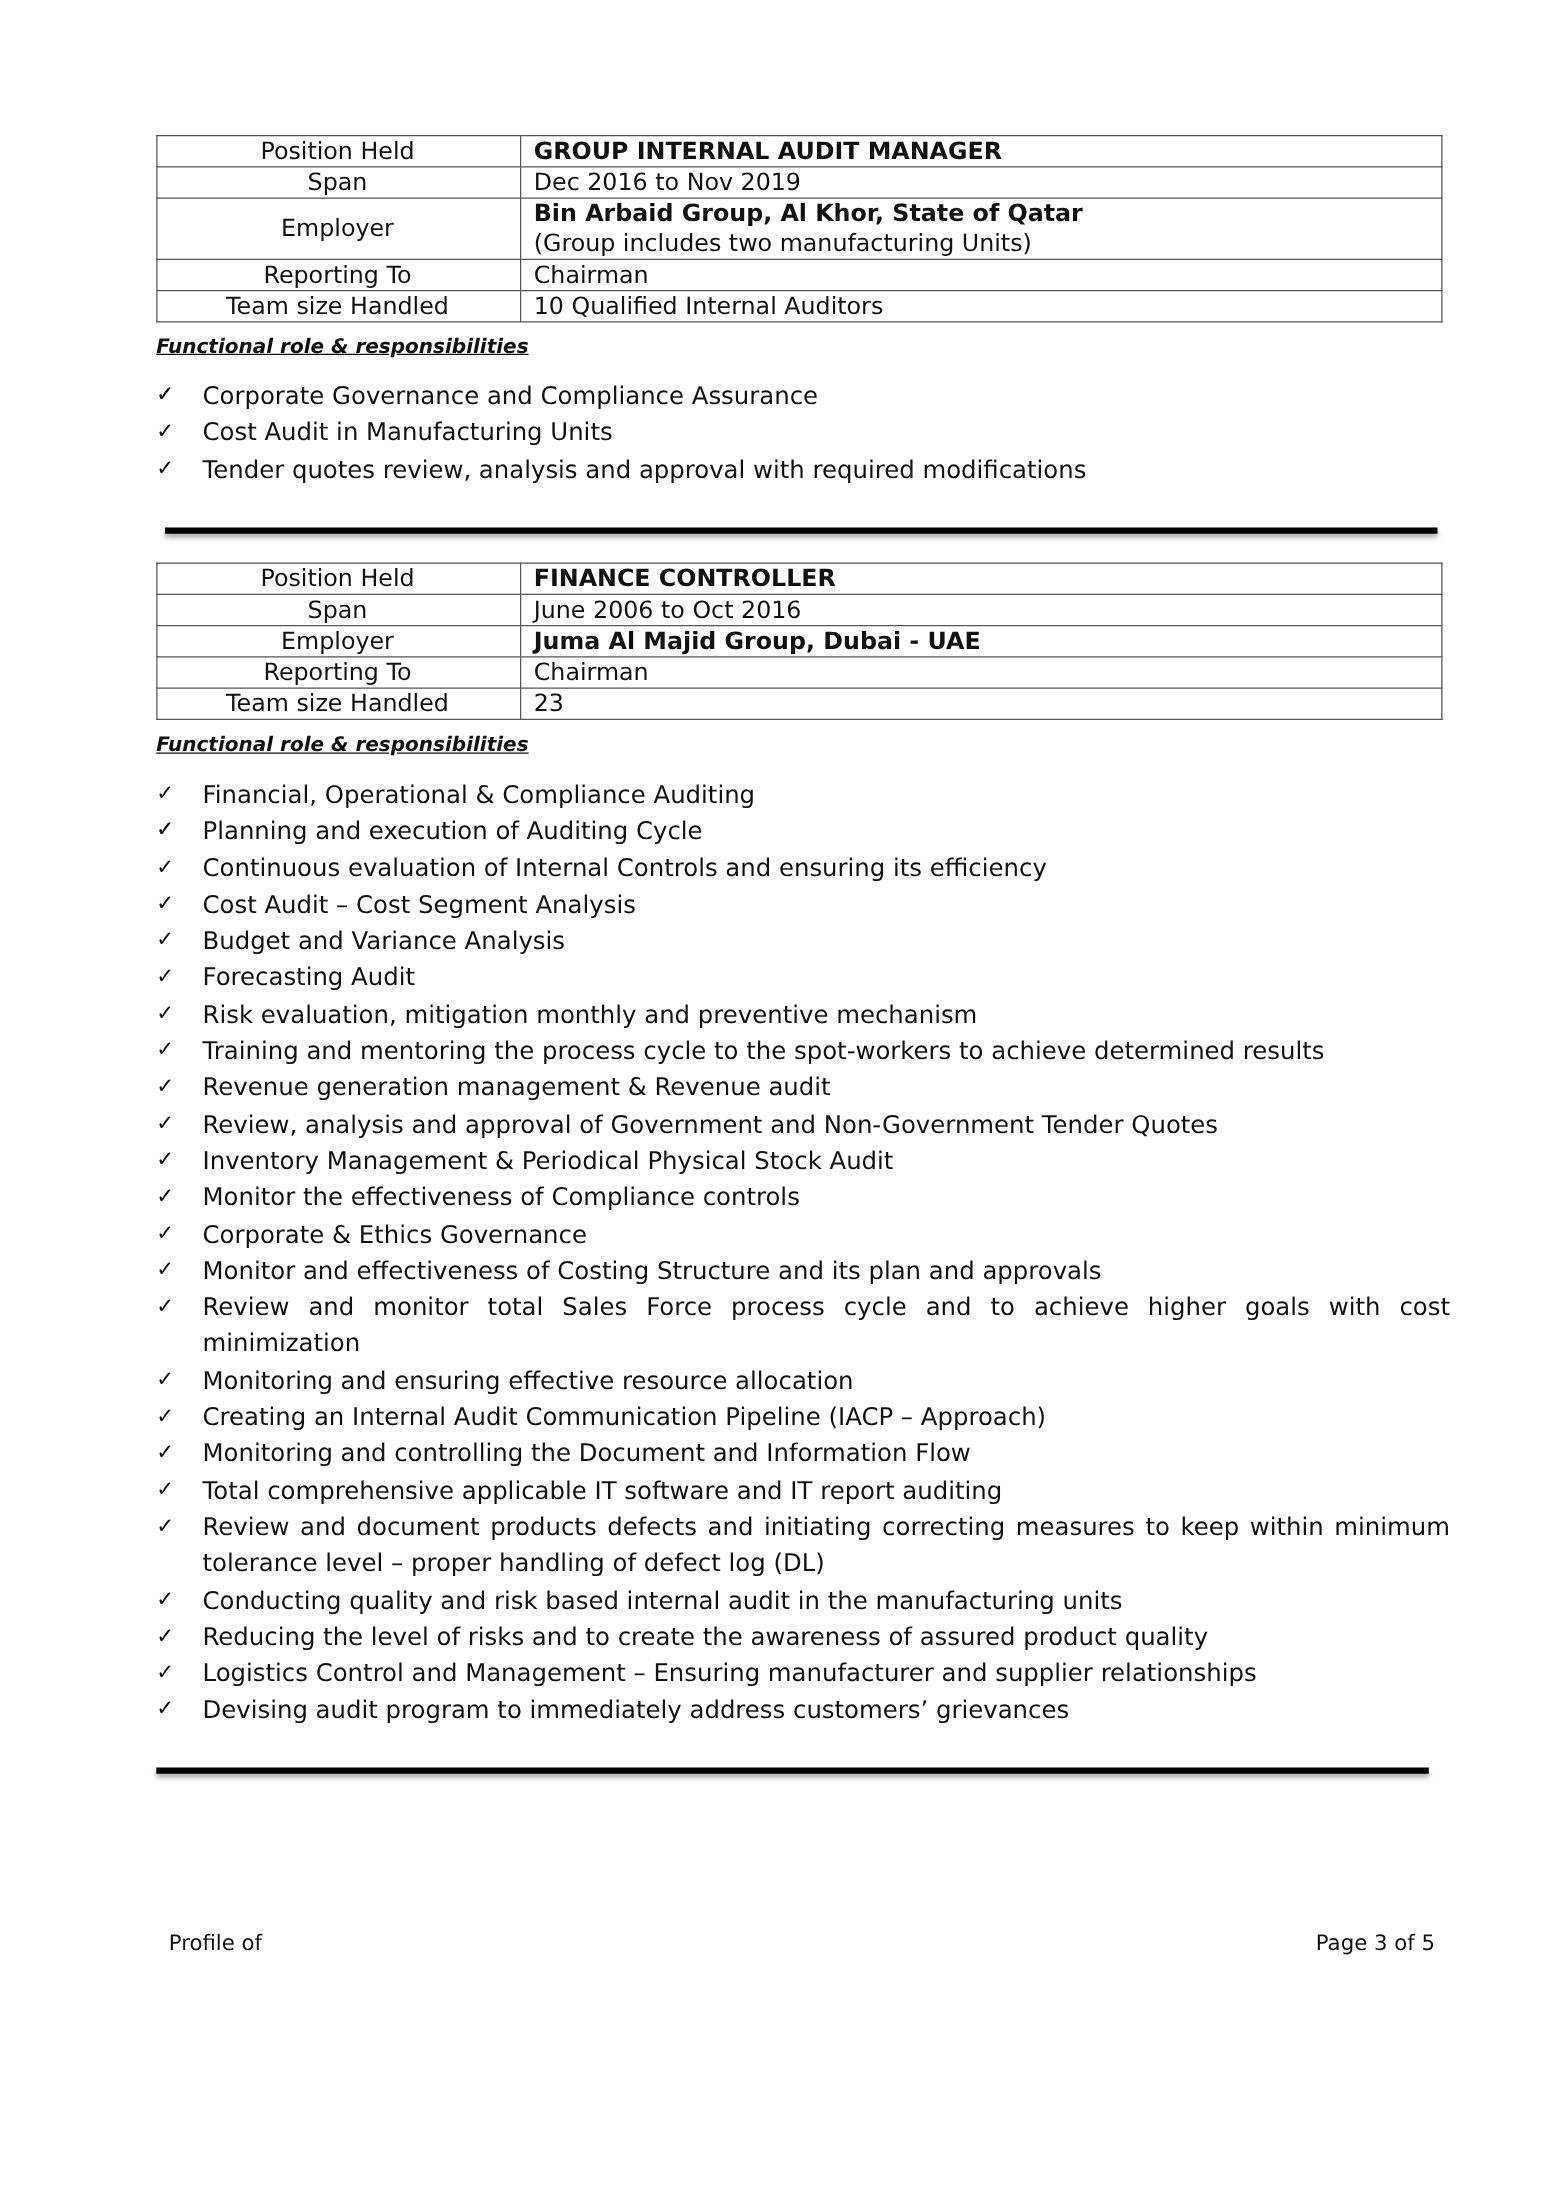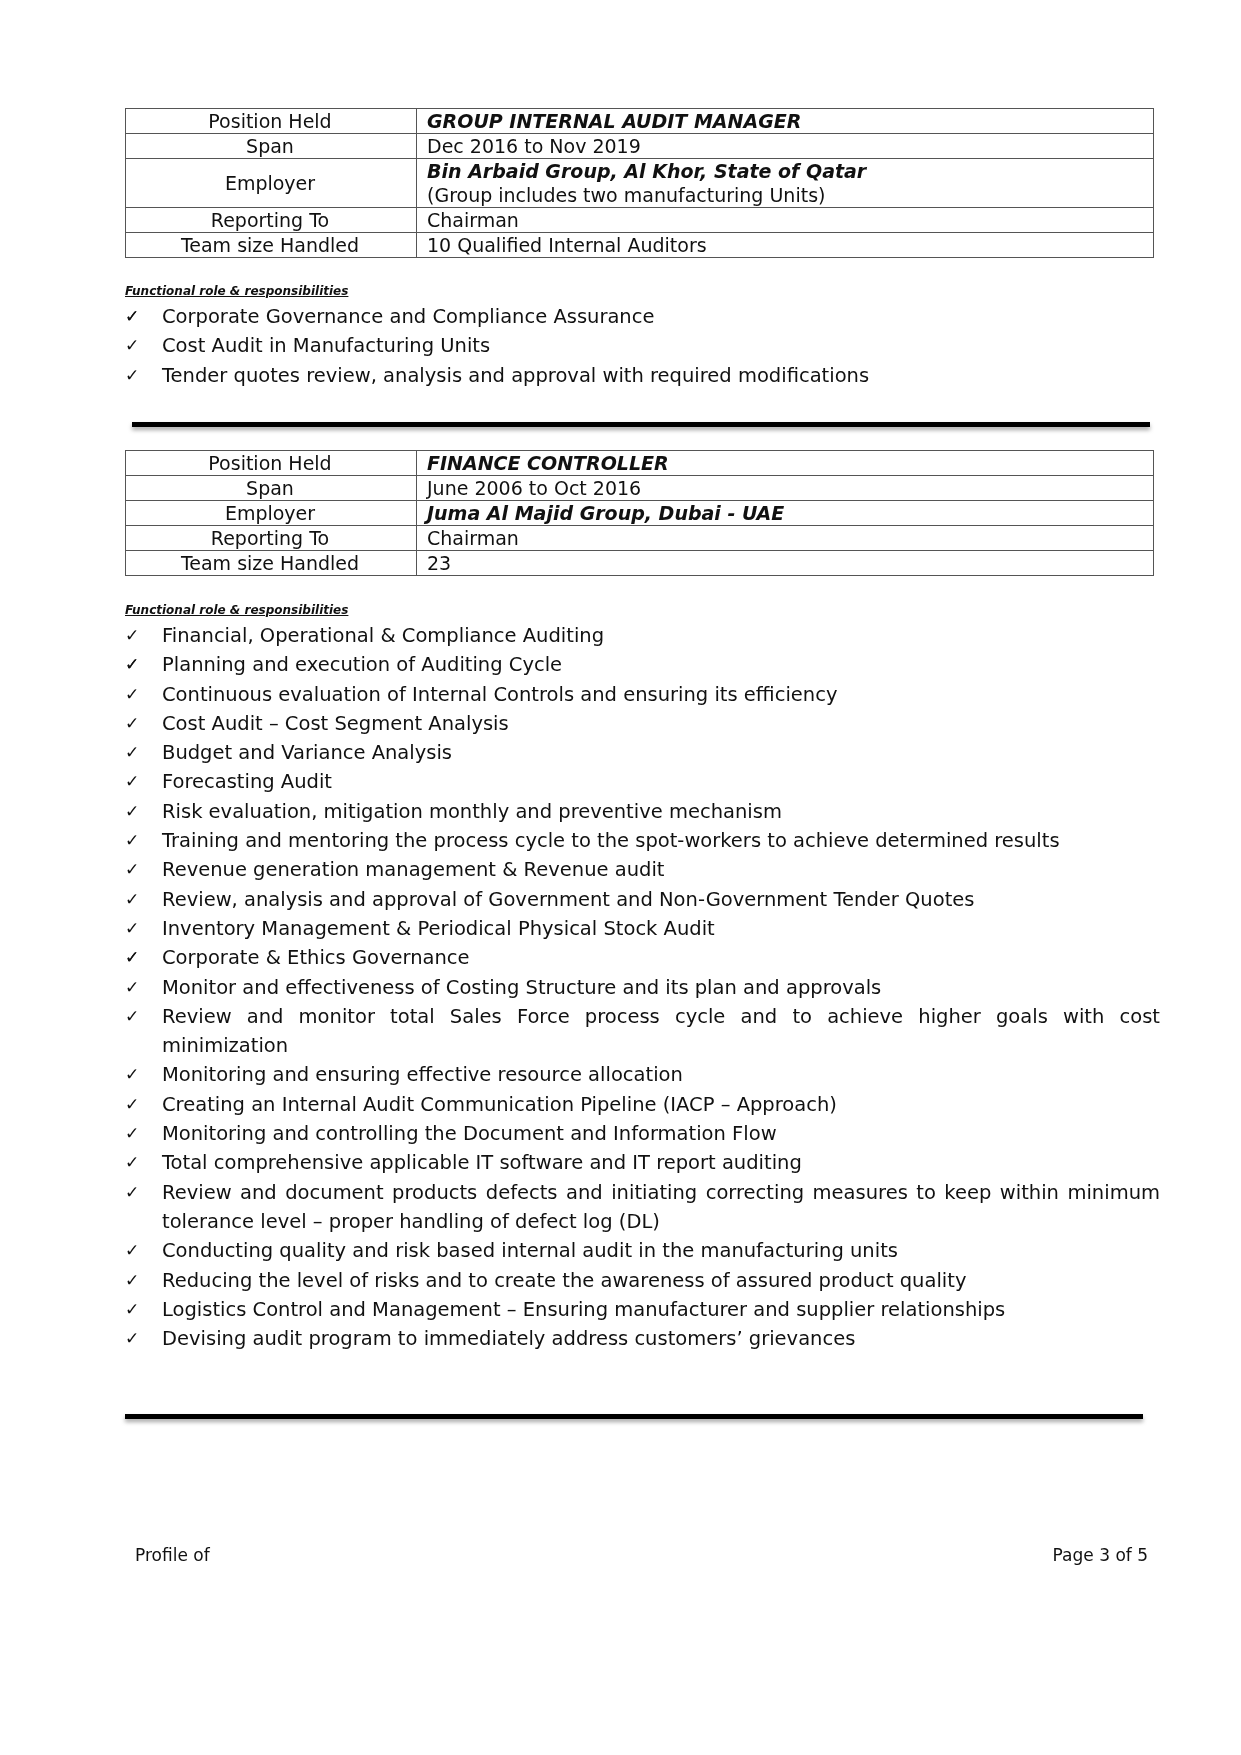--- a/index.html
+++ b/index.html
@@ -2,22 +2,22 @@
 <html><head>
 <meta charset="utf-8">
 <style>
   html, body { margin: 0; padding: 0; background: #ffffff; }
   body { width: 1241px; height: 1755px; position: relative; font-family: "DejaVu Sans", sans-serif; color: #111; overflow: hidden; }
   .page { position: absolute; left: 0; top: 0; width: 1241px; height: 1755px; }
   table.info { position: absolute; left: 125px; width: 1029px; border-collapse: collapse; font-size: 19px; }
   table.info td { border: 1.5px solid #555; padding: 0 6px; line-height: 24px; vertical-align: middle; }
   table.info td.lbl { width: 276px; text-align: center; padding-right: 8px; }
   table.info td.val { padding-left: 10px; }
-  .bi { font-weight: bold; font-style: italic; }
-  .sect-title { position: absolute; left: 125px; font-size: 12px; font-weight: bold; font-style: italic; text-decoration: underline; margin-top: 17px; }
+  .bi { font-weight: bold; }
+  .sect-title { position: absolute; left: 125px; font-size: 16px; font-weight: bold; font-style: italic; text-decoration: underline; }
   ul.resp { position: absolute; left: 125px; width: 1035px; margin: 0; padding: 0; list-style: none; font-size: 19.5px; }
   ul.resp li { position: relative; padding-left: 37px; line-height: 29.3px; text-align: justify; }
   ul.resp li .chk { position: absolute; left: 0; top: 0; font-size: 17px; }
   .rule { position: absolute; height: 5px; background: #000; box-shadow: 0 3px 4px rgba(0,0,0,0.35); }
   .footer { position: absolute; top: 1545px; font-family: "DejaVu Sans", sans-serif; font-size: 17px; margin-left: 10px; }
 </style>
 </head>
 <body>
 
 <div class="page">
@@ -89,21 +89,21 @@
       <li><span class="chk">✓</span><span>Planning and execution of Auditing Cycle</span></li>
       <li><span class="chk">✓</span><span>Continuous evaluation of Internal Controls and ensuring its efficiency</span></li>
       <li><span class="chk">✓</span><span>Cost Audit – Cost Segment Analysis</span></li>
       <li><span class="chk">✓</span><span>Budget and Variance Analysis</span></li>
       <li><span class="chk">✓</span><span>Forecasting Audit</span></li>
       <li><span class="chk">✓</span><span>Risk evaluation, mitigation monthly and preventive mechanism</span></li>
       <li><span class="chk">✓</span><span>Training and mentoring the process cycle to the spot-workers to achieve determined results</span></li>
       <li><span class="chk">✓</span><span>Revenue generation management &amp; Revenue audit</span></li>
       <li><span class="chk">✓</span><span>Review, analysis and approval of Government and Non-Government Tender Quotes</span></li>
       <li><span class="chk">✓</span><span>Inventory Management &amp; Periodical Physical Stock Audit</span></li>
-      <li><span class="chk">✓</span></li>
+      <li><span class="chk">✓</span><span>Monitor the effectiveness of Compliance controls</span></li>
       <li><span class="chk">✓</span><span>Corporate &amp; Ethics Governance</span></li>
       <li><span class="chk">✓</span><span>Monitor and effectiveness of Costing Structure and its plan and approvals</span></li>
       <li><span class="chk">✓</span><span>Review and monitor total Sales Force process cycle and to achieve higher goals with cost minimization</span></li>
       <li><span class="chk">✓</span><span>Monitoring and ensuring effective resource allocation</span></li>
       <li><span class="chk">✓</span><span>Creating an Internal Audit Communication Pipeline (IACP – Approach)</span></li>
       <li><span class="chk">✓</span><span>Monitoring and controlling the Document and Information Flow</span></li>
       <li><span class="chk">✓</span><span>Total comprehensive applicable IT software and IT report auditing</span></li>
       <li><span class="chk">✓</span><span>Review and document products defects and initiating correcting measures to keep within minimum tolerance level – proper handling of defect log (DL)</span></li>
       <li><span class="chk">✓</span><span>Conducting quality and risk based internal audit in the manufacturing units</span></li>
       <li><span class="chk">✓</span><span>Reducing the level of risks and to create the awareness of assured product quality</span></li>

